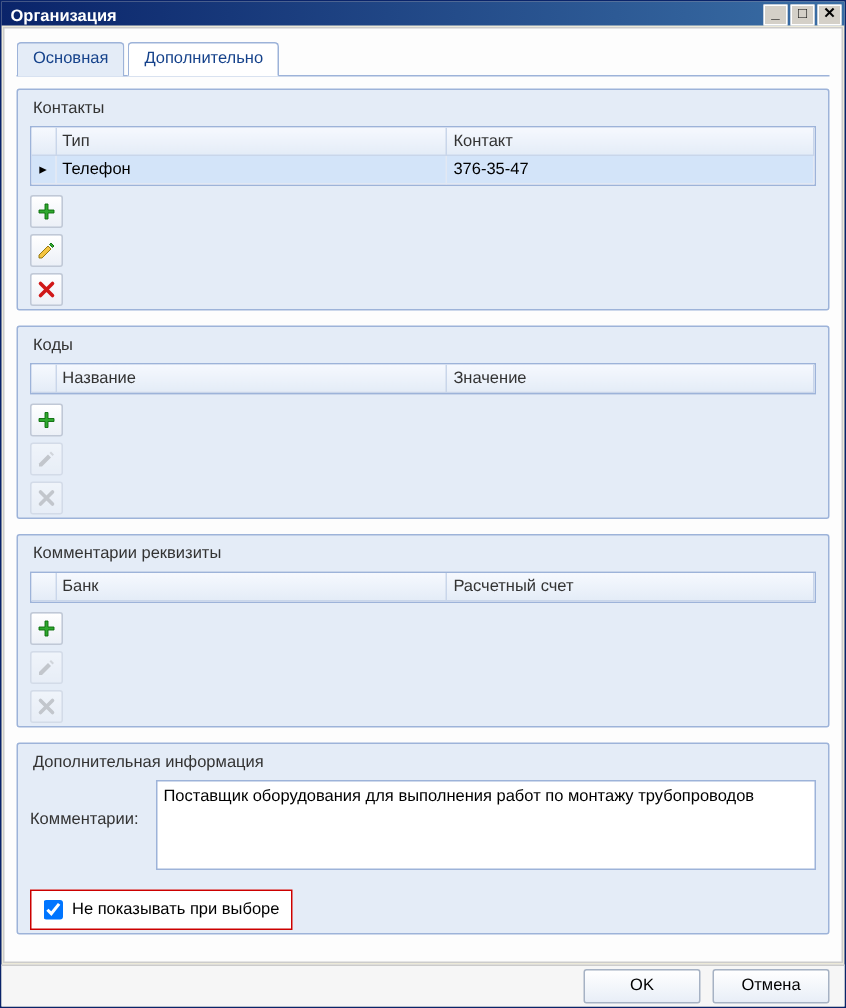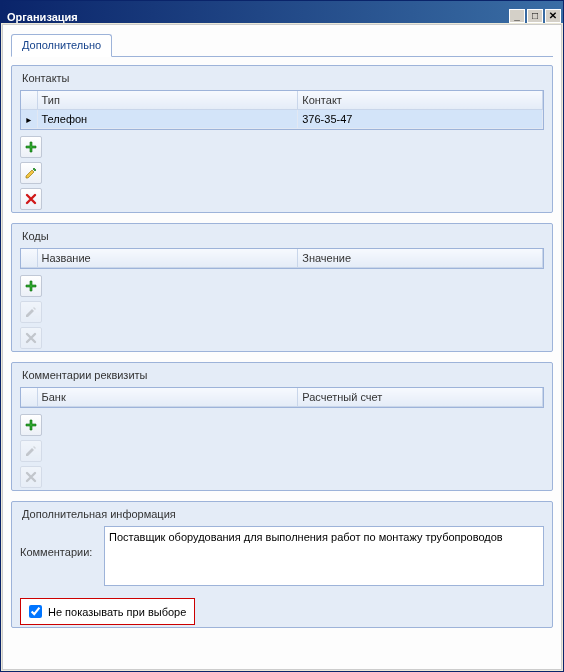--- a/index.html
+++ b/index.html
@@ -202,20 +202,21 @@
     <div class="win-btns">
       <div class="win-btn">_</div>
       <div class="win-btn">□</div>
       <div class="win-btn">✕</div>
     </div>
   </div>
 
   <div class="client">
 
     <div class="tabs">
+      <div class="tab">Основная</div>
       <div class="tab active">Дополнительно</div>
     </div>
 
     <div class="groupbox">
       <div class="legend">Контакты</div>
       <div class="grid-wrap">
         <div class="grid grid-full">
           <table>
             <tbody>
                 <tr>
@@ -331,13 +332,17 @@
         </div>
       </div>
       <div class="highlight-box">
         <input type="checkbox" checked="" style="">
         <span>Не показывать при выборе</span>
       </div>
     </div>
 
   </div>
 
+  <div class="footer">
+    <button class="dlg-btn">OK</button>
+    <button class="dlg-btn">Отмена</button>
+  </div>
 </div>
 
 </body></html>

